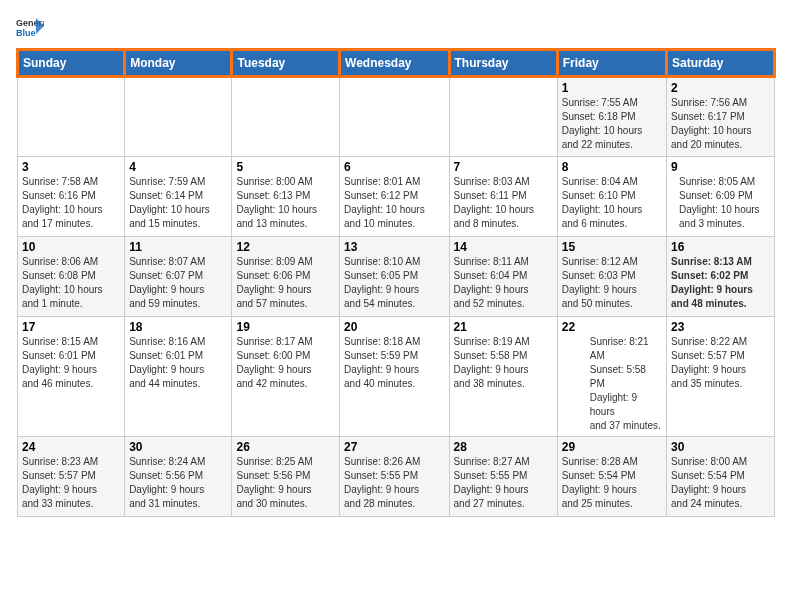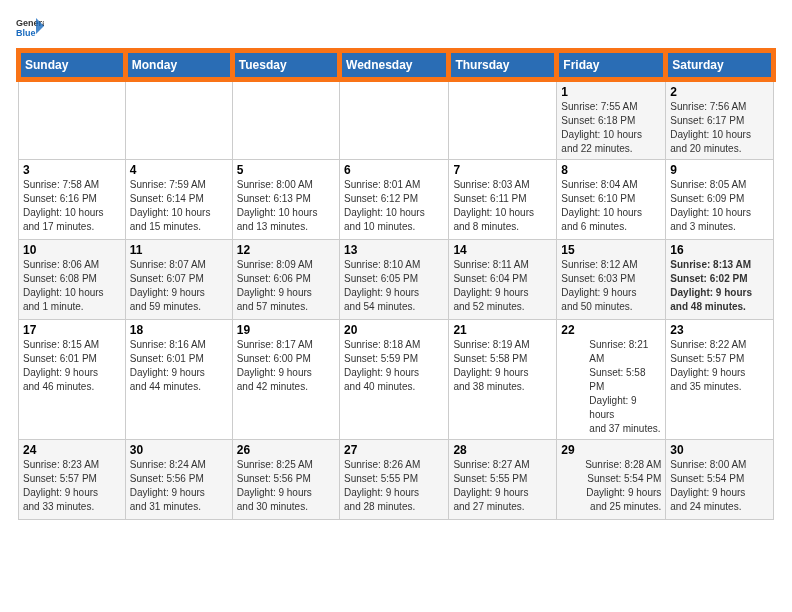--- a/index.html
+++ b/index.html
@@ -44,21 +44,21 @@
       border-collapse: collapse;
       font-size: 10.5px;
     }
     thead tr th {
       background-color: #2a6db5;
       color: #fff;
       padding: 5px 4px;
       text-align: left;
       font-size: 12px;
       font-weight: bold;
-      border: 5px solid #f97316;
+      border: 3px solid #f97316;
     }
     tbody tr td {
       border: 1px solid #ccc;
       vertical-align: top;
       padding: 3px 4px;
       width: 113px;
       height: 80px;
       background: #fff;
     }
     tbody tr:nth-child(odd) td {
@@ -171,21 +171,21 @@
         </td>
         <td>
           <span class="day-num">8</span>
           <div class="day-info" style="white-space: pre-line;">Sunrise: 8:04 AM
 Sunset: 6:10 PM
 Daylight: 10 hours
 and 6 minutes.</div>
         </td>
         <td>
           <span class="day-num">9</span>
-          <div class="day-info" style="white-space: pre-line;">Sunrise: 8:05 AM
+          <div class="day-info" style="white-space: pre-line; margin-left: 8px;">Sunrise: 8:05 AM
 Sunset: 6:09 PM
 Daylight: 10 hours
 and 3 minutes.</div>
         </td>
       </tr>
       <tr>
         <td>
           <span class="day-num">10</span>
           <div class="day-info" style="white-space: pre-line;">Sunrise: 8:06 AM
 Sunset: 6:08 PM
@@ -317,21 +317,21 @@
         </td>
         <td>
           <span class="day-num">28</span>
           <div class="day-info" style="white-space: pre-line;">Sunrise: 8:27 AM
 Sunset: 5:55 PM
 Daylight: 9 hours
 and 27 minutes.</div>
         </td>
         <td>
           <span class="day-num">29</span>
-          <div class="day-info" style="white-space: pre-line; text-align: right;">Sunrise: 8:28 AM
+          <div class="day-info" style="white-space: pre-line;">Sunrise: 8:28 AM
 Sunset: 5:54 PM
 Daylight: 9 hours
 and 25 minutes.</div>
         </td>
         <td>
           <span class="day-num">30</span>
           <div class="day-info" style="white-space: pre-line;">Sunrise: 8:00 AM
 Sunset: 5:54 PM
 Daylight: 9 hours
 and 24 minutes.</div>

